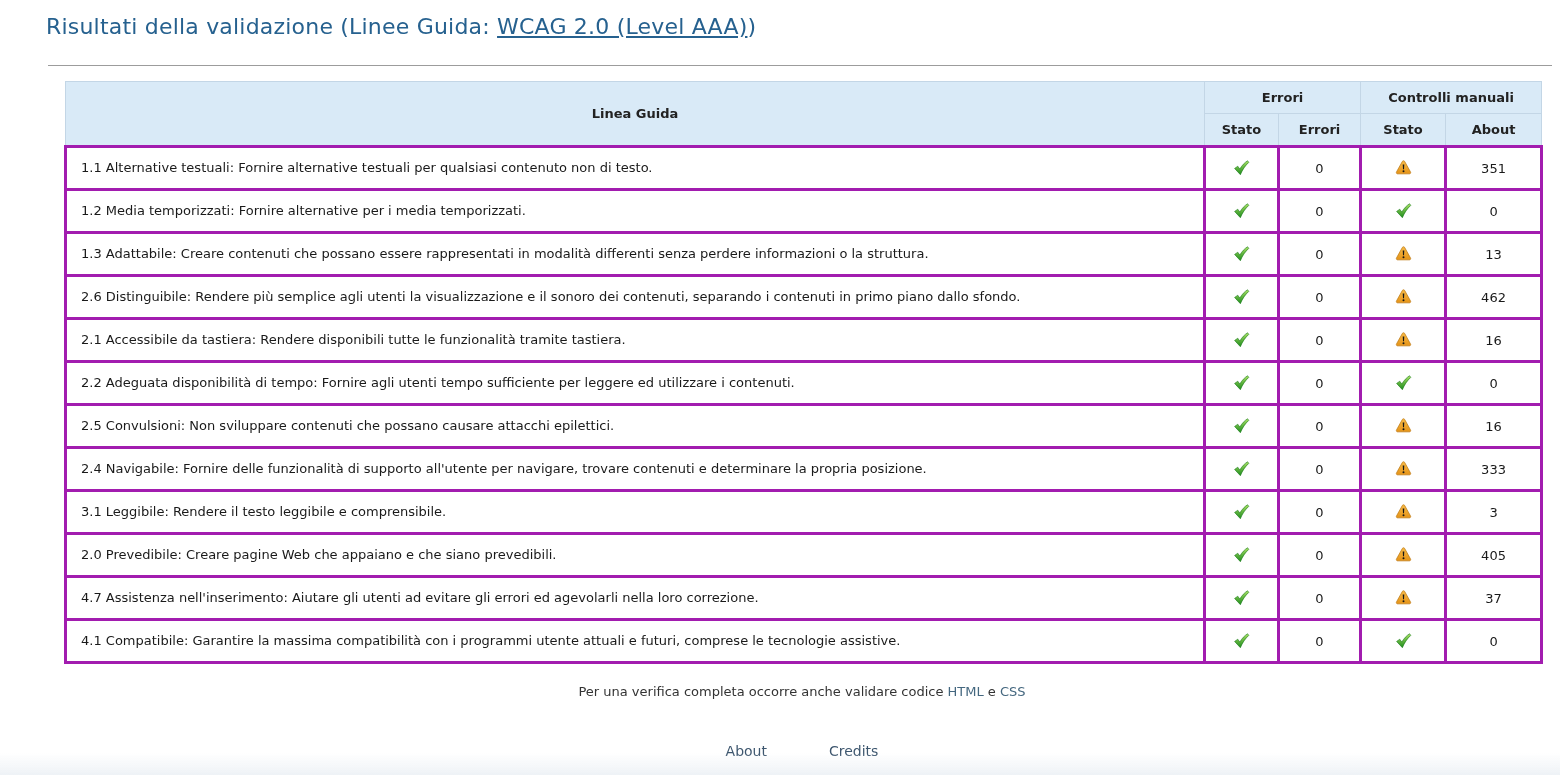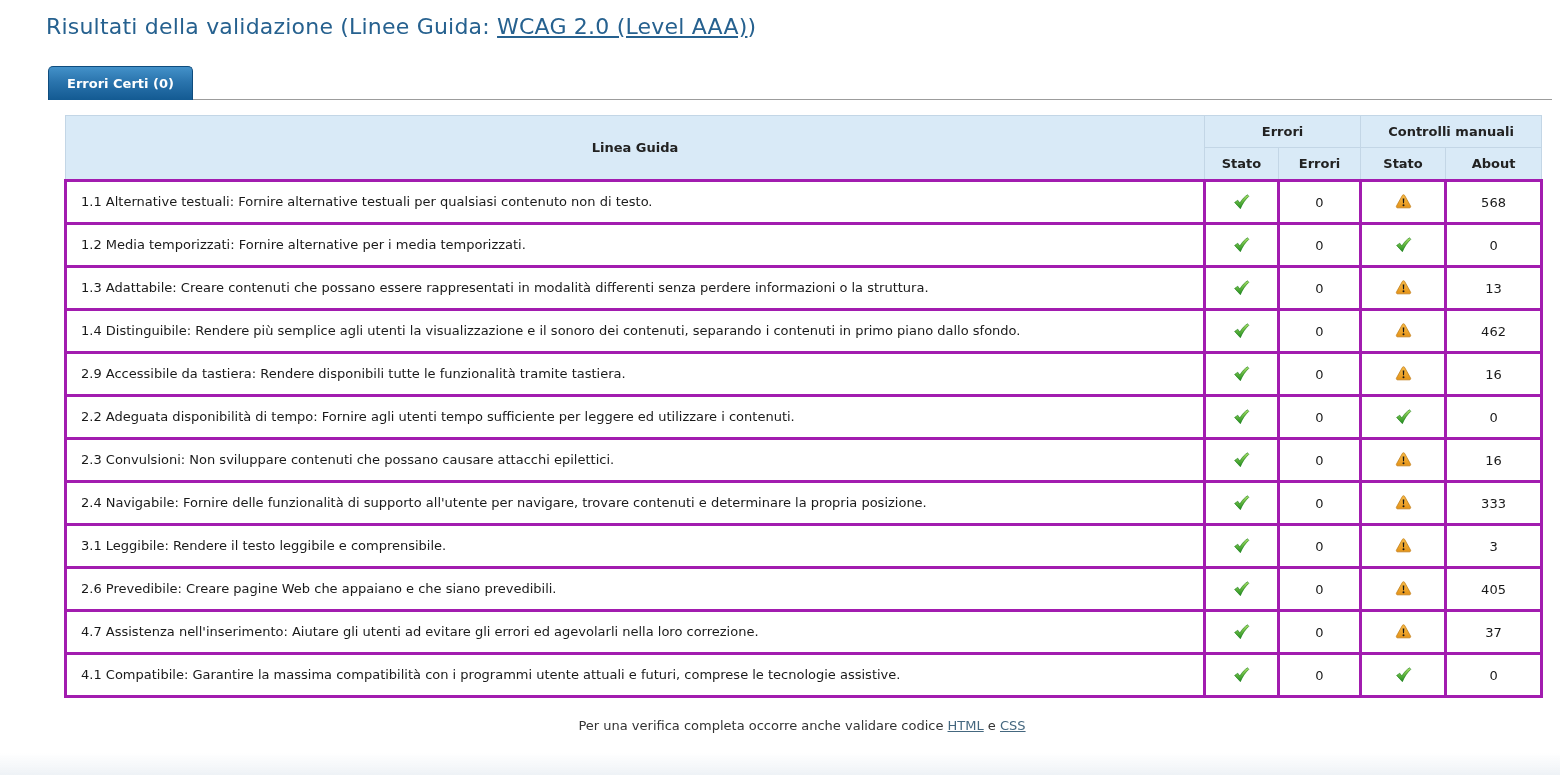--- a/index.html
+++ b/index.html
@@ -99,21 +99,20 @@
   
   .note {
     width: 1476px;
     margin: 20px 0 0 16px;
     text-align: center;
     font-size: 13px;
     color: #333333;
   }
   .note a {
     color: #44677f;
-    text-decoration: underline;
     cursor: pointer;
   }
 
   
   .footer-links {
     width: 1476px;
     margin: 44px 0 0 16px;
     display: flex;
     justify-content: center;
     gap: 62px;
@@ -156,21 +155,20 @@
       <circle cx="12" cy="16.3" r="1.35" fill="#161616"></circle>
     </symbol>
   </defs>
 </svg>
 
 <div class="page">
 
   <h1 class="page-title"><span>Risultati della validazione (Linee Guida: </span><a>WCAG 2.0 (Level AAA)</a><span>)</span></h1>
 
   <div class="tabbar">
-    <div class="tab inactive">Errori Certi (0)</div>
   </div>
 
   <table class="results">
     <colgroup>
       <col class="c-guida">
         <col class="c-stato1">
         <col class="c-err">
         <col class="c-stato2">
         <col class="c-avv">
     </colgroup>
@@ -190,21 +188,21 @@
     <tbody id="results-body">
         <tr>
           <td class="guida">1.1 Alternative testuali: Fornire alternative testuali per qualsiasi contenuto non di testo.</td>
           <td class="stato"><svg class="icon" viewBox="0 0 24 24" aria-hidden="true">
               <use href="#sym-check"></use>
             </svg></td>
           <td class="num">0</td>
           <td class="stato"><svg class="icon" viewBox="0 0 24 24" aria-hidden="true">
               <use href="#sym-warning"></use>
             </svg></td>
-          <td class="num">568</td>
+          <td class="num">351</td>
         </tr>
         <tr>
           <td class="guida">1.2 Media temporizzati: Fornire alternative per i media temporizzati.</td>
           <td class="stato"><svg class="icon" viewBox="0 0 24 24" aria-hidden="true">
               <use href="#sym-check"></use>
             </svg></td>
           <td class="num">0</td>
           <td class="stato"><svg class="icon" viewBox="0 0 24 24" aria-hidden="true">
               <use href="#sym-check"></use>
             </svg></td>
@@ -215,32 +213,32 @@
           <td class="stato"><svg class="icon" viewBox="0 0 24 24" aria-hidden="true">
               <use href="#sym-check"></use>
             </svg></td>
           <td class="num">0</td>
           <td class="stato"><svg class="icon" viewBox="0 0 24 24" aria-hidden="true">
               <use href="#sym-warning"></use>
             </svg></td>
           <td class="num">13</td>
         </tr>
         <tr>
-          <td class="guida">1.4 Distinguibile: Rendere più semplice agli utenti la visualizzazione e il sonoro dei contenuti, separando i contenuti in primo piano dallo sfondo.</td>
+          <td class="guida">2.6 Distinguibile: Rendere più semplice agli utenti la visualizzazione e il sonoro dei contenuti, separando i contenuti in primo piano dallo sfondo.</td>
           <td class="stato"><svg class="icon" viewBox="0 0 24 24" aria-hidden="true">
               <use href="#sym-check"></use>
             </svg></td>
           <td class="num">0</td>
           <td class="stato"><svg class="icon" viewBox="0 0 24 24" aria-hidden="true">
               <use href="#sym-warning"></use>
             </svg></td>
           <td class="num">462</td>
         </tr>
         <tr>
-          <td class="guida">2.9 Accessibile da tastiera: Rendere disponibili tutte le funzionalità tramite tastiera.</td>
+          <td class="guida">2.1 Accessibile da tastiera: Rendere disponibili tutte le funzionalità tramite tastiera.</td>
           <td class="stato"><svg class="icon" viewBox="0 0 24 24" aria-hidden="true">
               <use href="#sym-check"></use>
             </svg></td>
           <td class="num">0</td>
           <td class="stato"><svg class="icon" viewBox="0 0 24 24" aria-hidden="true">
               <use href="#sym-warning"></use>
             </svg></td>
           <td class="num">16</td>
         </tr>
         <tr>
@@ -248,21 +246,21 @@
           <td class="stato"><svg class="icon" viewBox="0 0 24 24" aria-hidden="true">
               <use href="#sym-check"></use>
             </svg></td>
           <td class="num">0</td>
           <td class="stato"><svg class="icon" viewBox="0 0 24 24" aria-hidden="true">
               <use href="#sym-check"></use>
             </svg></td>
           <td class="num">0</td>
         </tr>
         <tr>
-          <td class="guida">2.3 Convulsioni: Non sviluppare contenuti che possano causare attacchi epilettici.</td>
+          <td class="guida">2.5 Convulsioni: Non sviluppare contenuti che possano causare attacchi epilettici.</td>
           <td class="stato"><svg class="icon" viewBox="0 0 24 24" aria-hidden="true">
               <use href="#sym-check"></use>
             </svg></td>
           <td class="num">0</td>
           <td class="stato"><svg class="icon" viewBox="0 0 24 24" aria-hidden="true">
               <use href="#sym-warning"></use>
             </svg></td>
           <td class="num">16</td>
         </tr>
         <tr>
@@ -281,21 +279,21 @@
           <td class="stato"><svg class="icon" viewBox="0 0 24 24" aria-hidden="true">
               <use href="#sym-check"></use>
             </svg></td>
           <td class="num">0</td>
           <td class="stato"><svg class="icon" viewBox="0 0 24 24" aria-hidden="true">
               <use href="#sym-warning"></use>
             </svg></td>
           <td class="num">3</td>
         </tr>
         <tr>
-          <td class="guida">2.6 Prevedibile: Creare pagine Web che appaiano e che siano prevedibili.</td>
+          <td class="guida">2.0 Prevedibile: Creare pagine Web che appaiano e che siano prevedibili.</td>
           <td class="stato"><svg class="icon" viewBox="0 0 24 24" aria-hidden="true">
               <use href="#sym-check"></use>
             </svg></td>
           <td class="num">0</td>
           <td class="stato"><svg class="icon" viewBox="0 0 24 24" aria-hidden="true">
               <use href="#sym-warning"></use>
             </svg></td>
           <td class="num">405</td>
         </tr>
         <tr>

